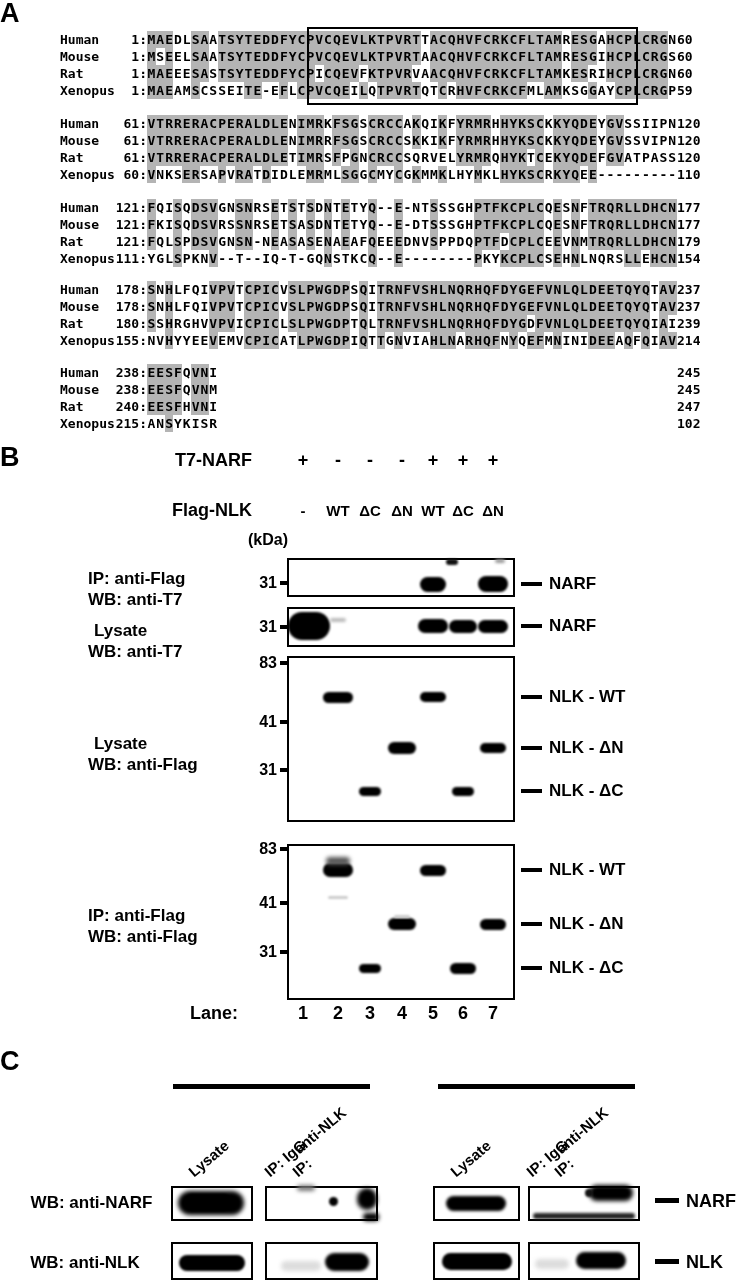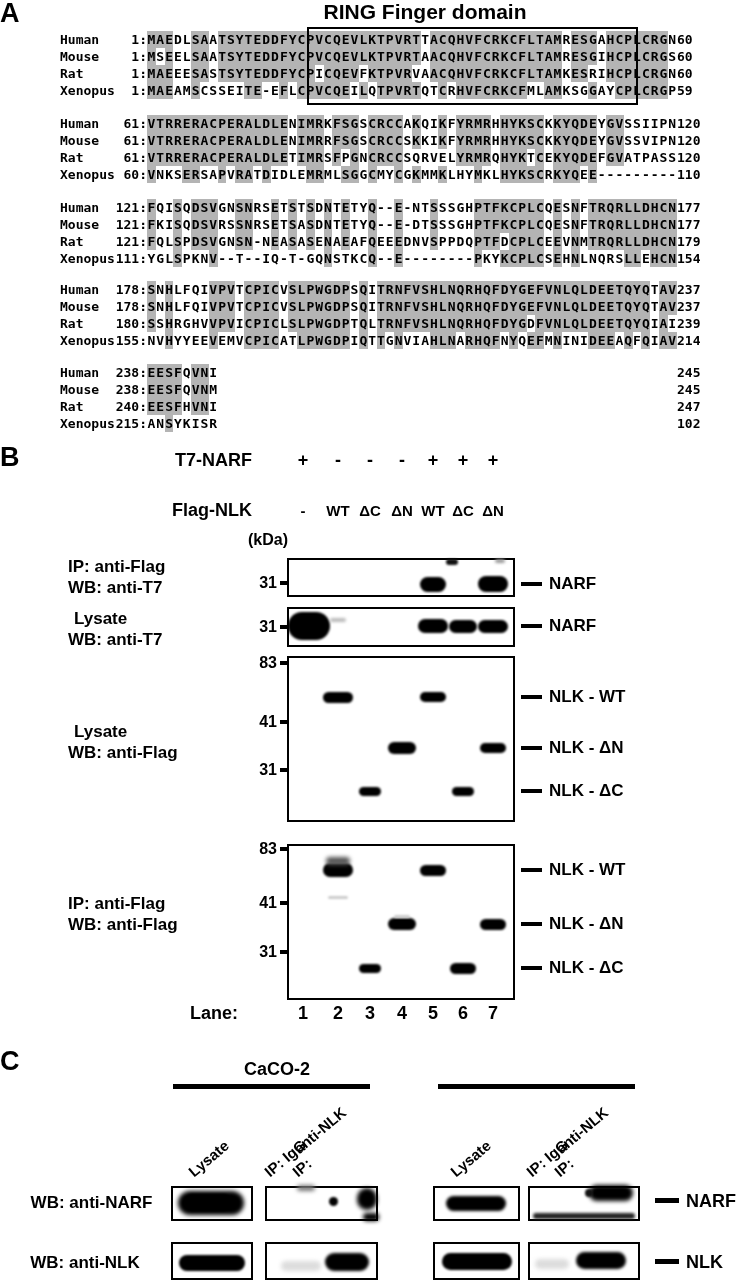--- a/index.html
+++ b/index.html
@@ -16,21 +16,21 @@
   .sp{display:inline-block;width:55px;}
   .num{display:inline-block;width:32px;text-align:right;}
   .seq{display:inline-block;white-space:nowrap;}
   .seq i{display:inline-block;width:8.83px;height:17px;text-align:center;font-style:normal;}
   .seq i.sh{background:#b4b4b4;}
   .endnum{position:absolute;left:617px;width:30px;text-align:left;}
   #ring-box{position:absolute;border:2.5px solid #000;background:transparent;}
   
   .blot-box{position:absolute;border:2px solid #000;background:#fff;box-sizing:border-box;}
   .band{position:absolute;background:#000;}
-  .leftlbl{position:absolute;left:68px;font:700 17px "Liberation Sans",sans-serif;line-height:21px;white-space:nowrap;}
+  .leftlbl{position:absolute;left:88px;font:700 17px "Liberation Sans",sans-serif;line-height:21px;white-space:nowrap;margin-top:12px;}
   .marker{position:absolute;left:240px;width:47px;height:20px;display:flex;align-items:center;
           justify-content:flex-end;font:700 16px "Liberation Sans",sans-serif;}
   .tick{display:inline-block;width:7px;height:3.5px;background:#000;margin-left:3px;}
   .dash{position:absolute;background:#000;}
   .blabel{position:absolute;font:700 17px "Liberation Sans",sans-serif;white-space:nowrap;}
   .condname{position:absolute;left:100px;width:152px;text-align:right;font:700 18px "Liberation Sans",sans-serif;}
   .lanesym{position:absolute;width:34px;text-align:center;font:700 18px "Liberation Sans",sans-serif;}
   .laneval{position:absolute;width:36px;text-align:center;font:700 15px "Liberation Sans",sans-serif;}
   .lanenum{position:absolute;width:30px;text-align:center;font:700 18px "Liberation Sans",sans-serif;}
   #kda{position:absolute;left:236px;width:64px;top:531px;text-align:center;font:700 16px "Liberation Sans",sans-serif;}
@@ -40,21 +40,20 @@
   .diag{position:absolute;font:700 15px "Liberation Sans",sans-serif;transform:rotate(-40deg);
         transform-origin:0 100%;white-space:nowrap;line-height:17px;}
   .rowlbl{position:absolute;text-align:center;font:700 17px "Liberation Sans",sans-serif;white-space:nowrap;}
 </style>
 </head>
 <body>
 
 <div id="fig">
 
   <div class="pagelabel" style="left:0;top:-2px">A</div>
-  <div id="ring-title">RING Finger domain</div>
   <div id="alignment">
       <div class="aln-block" style="top: 0px;">
         <div class="aln-row">
           <span class="sp">Human</span>
           <span class="num">1:</span>
           <span class="seq"><i class="sh">M</i><i class="sh">A</i><i class="sh">E</i><i>D</i><i>L</i><i class="sh">S</i><i class="sh">A</i><i>A</i><i class="sh">T</i><i class="sh">S</i><i class="sh">Y</i><i class="sh">T</i><i class="sh">E</i><i class="sh">D</i><i class="sh">D</i><i class="sh">F</i><i class="sh">Y</i><i class="sh">C</i><i class="sh">P</i><i class="sh">V</i><i class="sh">C</i><i class="sh">Q</i><i class="sh">E</i><i class="sh">V</i><i class="sh">L</i><i class="sh">K</i><i class="sh">T</i><i class="sh">P</i><i class="sh">V</i><i class="sh">R</i><i class="sh">T</i><i>T</i><i class="sh">A</i><i class="sh">C</i><i class="sh">Q</i><i class="sh">H</i><i class="sh">V</i><i class="sh">F</i><i class="sh">C</i><i class="sh">R</i><i class="sh">K</i><i class="sh">C</i><i class="sh">F</i><i class="sh">L</i><i class="sh">T</i><i class="sh">A</i><i class="sh">M</i><i>R</i><i class="sh">E</i><i class="sh">S</i><i class="sh">G</i><i>A</i><i class="sh">H</i><i class="sh">C</i><i class="sh">P</i><i class="sh">L</i><i class="sh">C</i><i class="sh">R</i><i class="sh">G</i><i>N</i></span>
           <span class="endnum">60</span>
         </div>
         <div class="aln-row">
           <span class="sp">Mouse</span>
@@ -199,21 +198,20 @@
     <div style="padding-left:6px">Lysate</div>
     <div>WB: anti-Flag</div>
   </div>
   <div class="leftlbl" style="top:893px">
     <div>IP: anti-Flag</div>
     <div>WB: anti-Flag</div>
   </div>
   <div id="lanecap">Lane:</div>
 
   <div class="pagelabel" style="left:0;top:1046px">C</div>
-  <div class="chead" style="left:177px">CaCO-2</div>
   <div class="cunder" style="left:173px;width:197px"></div>
   <div class="cunder" style="left:438px;width:197px"></div>
   <div class="rowlbl" style="left:20px;width:143px;top:1193px">WB: anti-NARF</div>
   <div class="rowlbl" style="left:20px;width:130px;top:1253px">WB: anti-NLK</div>
   <div class="dash" style="left:655px;top:1198px;width:24px;height:5px"></div>
   <div class="blabel" style="left:686px;top:1191px;font-size:18px">NARF</div>
   <div class="dash" style="left:655px;top:1259px;width:24px;height:5px"></div>
   <div class="blabel" style="left:686px;top:1252px;font-size:18px">NLK</div>
 
 <div class="lanesym" style="left: 286px; top: 450px;">+</div>

